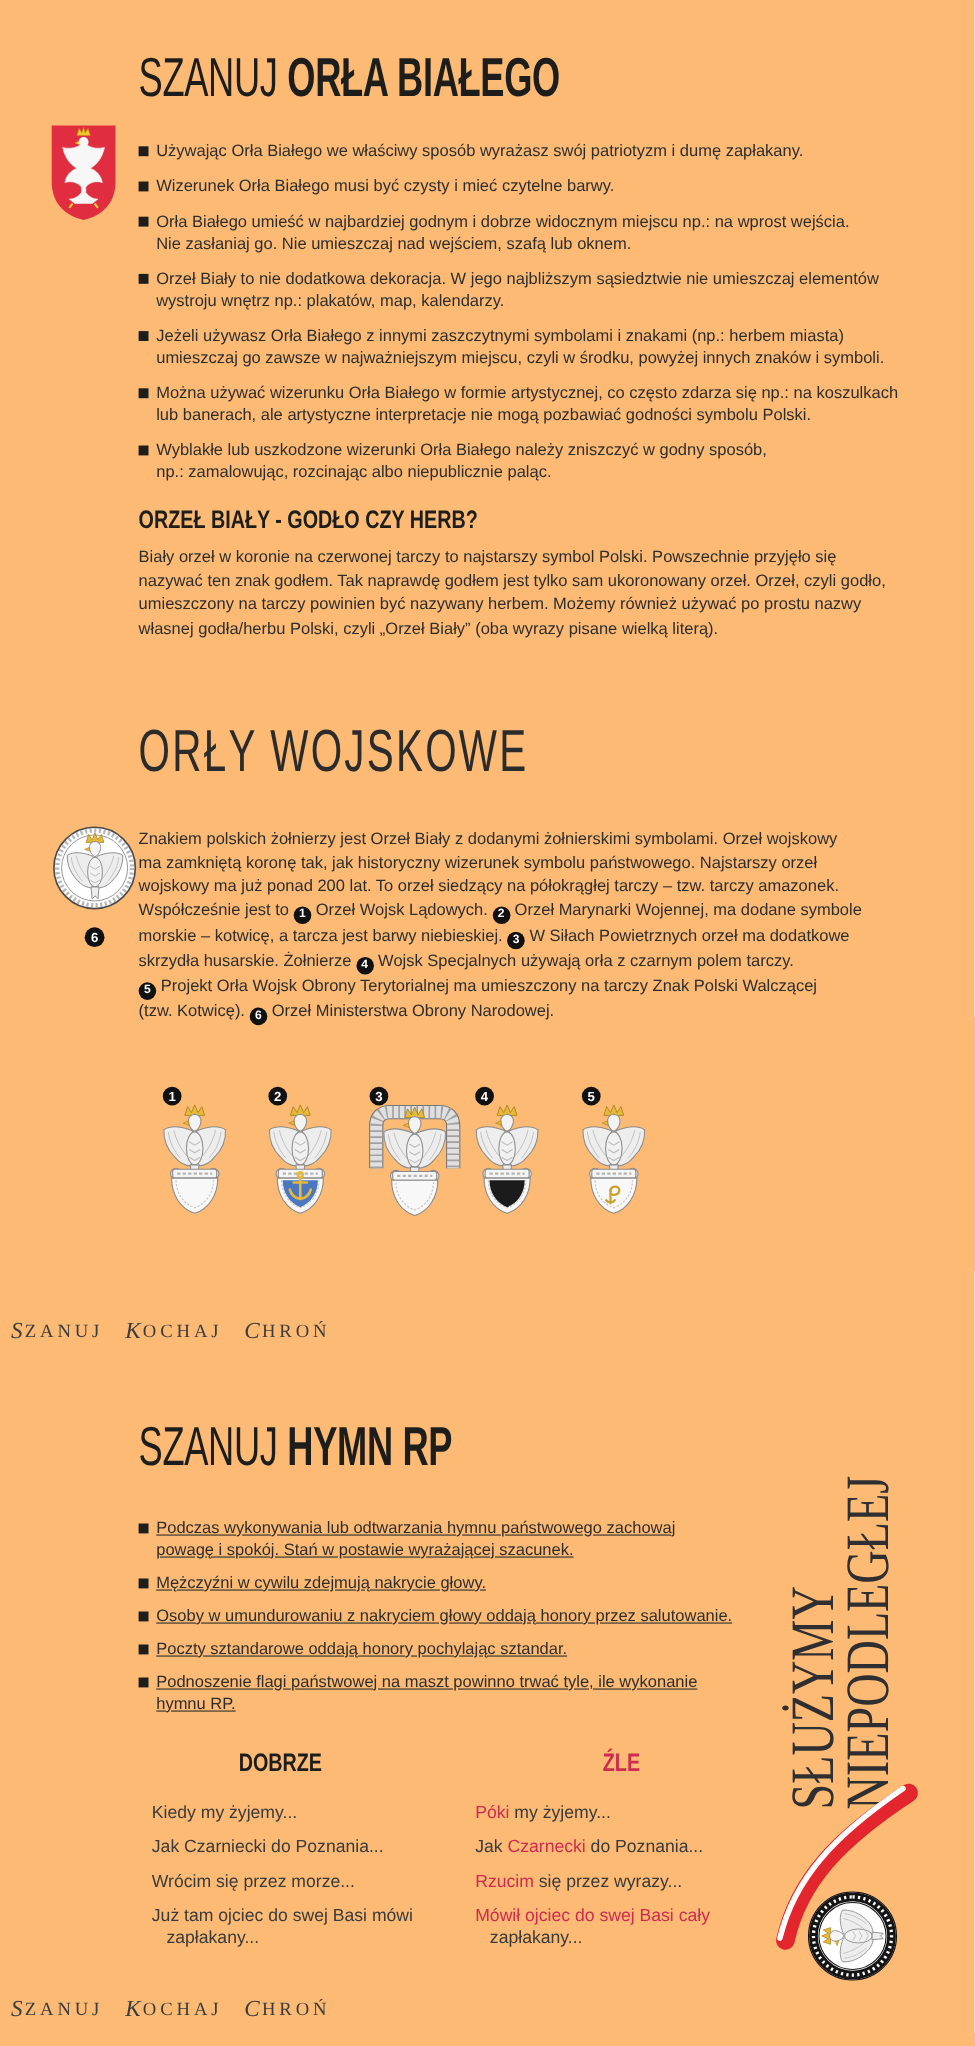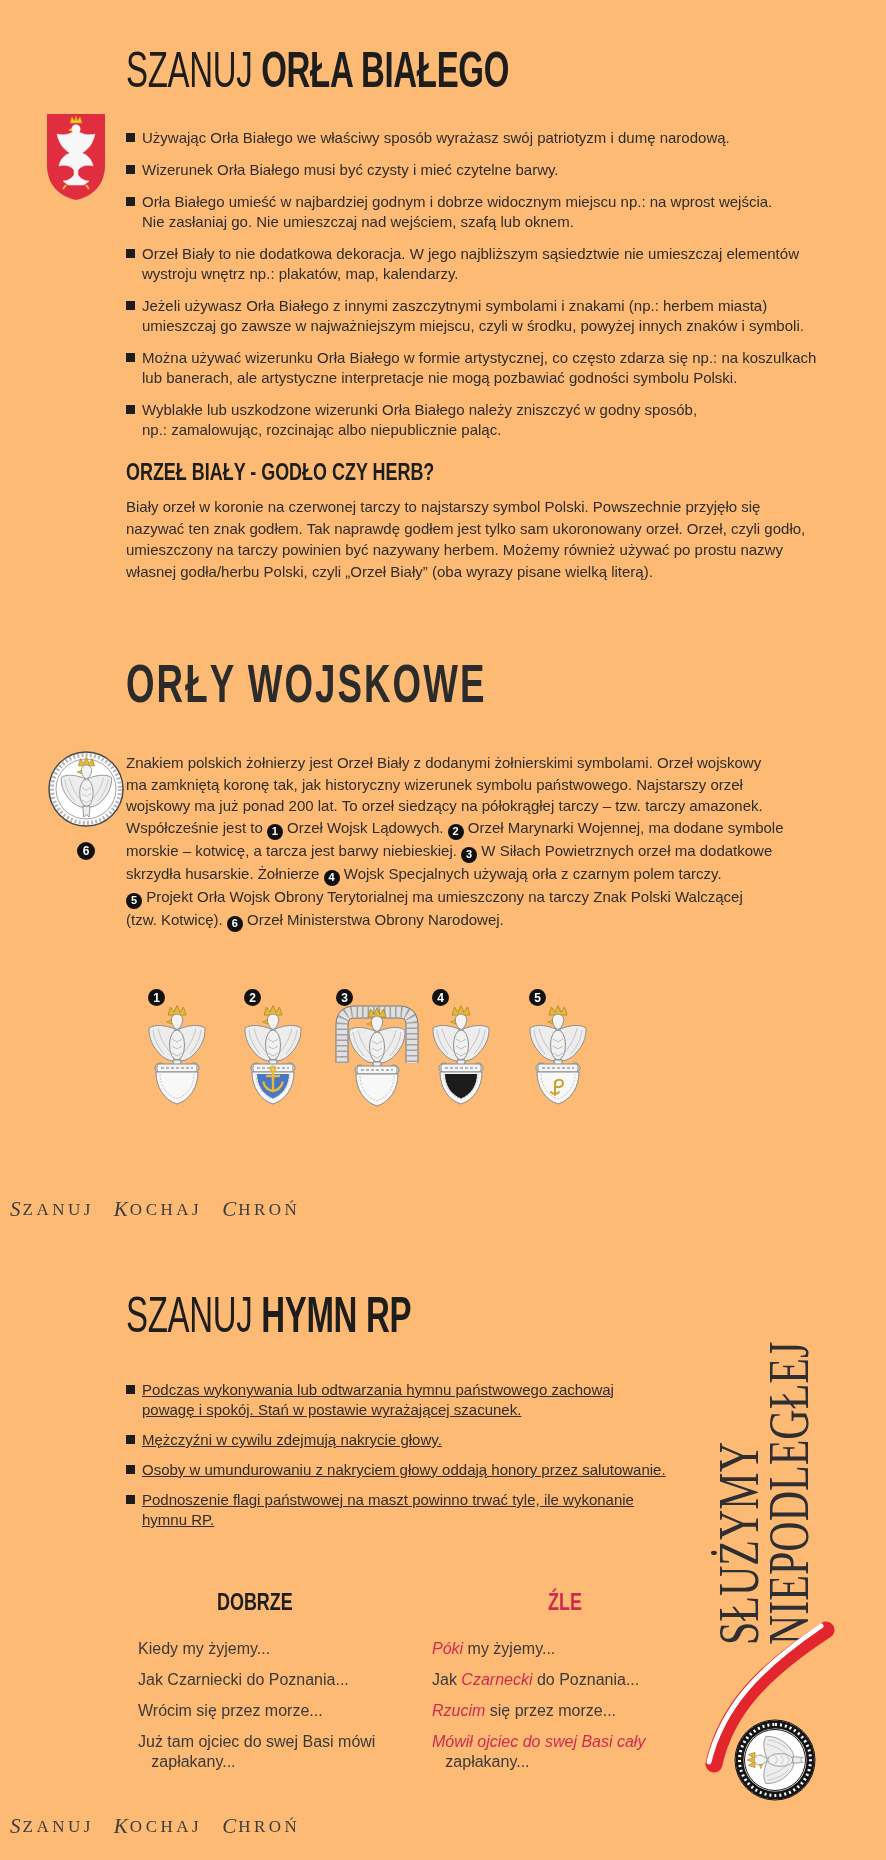--- a/index.html
+++ b/index.html
@@ -3,21 +3,21 @@
 <meta charset="utf-8">
 <style>
   html,body{margin:0;padding:0;background:#ffffff;}
   .page{position:relative;width:886px;height:1860px;background:#fdba74;overflow:hidden;
         font-family:"Liberation Sans",sans-serif;color:#2e2d2c;}
   
   .t-big{position:absolute;left:126px;margin:0;font-size:50px;line-height:52px;
          font-weight:normal;color:#1d1d1b;letter-spacing:-.5px;white-space:nowrap;}
   .t-big .sx{display:inline-block;transform:scaleX(.66);transform-origin:0 50%;}
   .t-big b{font-weight:bold;}
-  .t-thin{position:absolute;left:126px;margin:0;font-size:54px;line-height:56px;font-weight:bold;
+  .t-thin{position:absolute;left:126px;margin:0;font-size:54px;line-height:56px;font-weight:normal;
           color:#2b2b2b;letter-spacing:3px;white-space:nowrap;}
   .t-thin .sx{display:inline-block;transform:scaleX(.68);transform-origin:0 50%;}
   .t-sub{position:absolute;margin:0;font-size:23px;line-height:25px;font-weight:bold;
          color:#1d1d1b;white-space:nowrap;}
   .t-sub .sx{display:inline-block;transform:scaleX(.78);transform-origin:0 50%;}
   .t-sub.red{color:#cf2b50;}
   
   .bullets{position:absolute;list-style:none;margin:0;padding:0;}
   .bullets li{display:flex;margin:0 0 12px 0;}
   .bullets3 li{margin-bottom:10px;text-decoration:underline;}
@@ -34,21 +34,21 @@
   .swash{font-style:italic;font-size:21px;letter-spacing:2px;display:inline-block;transform:translateY(1px);}
   
   .badge{position:absolute;top:985px;}
   .badge .numcircle{width:17px;height:17px;font-size:12px;margin-left:2px;}
   .badge svg{display:block;margin-top:-3px;}
   
   .col{position:absolute;top:1590px;}
   .col .t-sub{position:static;margin:0 0 24px 0;text-align:center;}
   .col ul{list-style:none;margin:0;padding:0;}
   .col li{font-size:16px;line-height:20px;margin-bottom:11px;color:#3a3a3a;white-space:pre-line;margin-left:12px;}
-  .col li .red{color:#cf2b50;font-style:italic;}
+  .col li .red{color:#cf2b50;}
   
   .emblem{position:absolute;}
   #mon-wrap{left:42px;top:747px;width:88px;text-align:center;}
   #mon-wrap .numcircle{width:18px;height:18px;font-size:12px;margin-top:7px;}
   
   #logo{position:absolute;left:510px;top:1490px;width:560px;height:180px;
         transform:rotate(-90deg);}
   #logo .ltext{position:absolute;left:215px;top:14px;width:350px;
         font-family:"Liberation Serif",serif;color:#2f2f31;font-size:56px;line-height:50px;
         white-space:nowrap;}
@@ -94,21 +94,21 @@
     <path d="M30,16 C26,21 18,23 11,21 C13,30 17,36 24,40 C18,42 14,47 13,53 C19,51 25,53 28,57 L28,62 C25,66 21,68 17,68 L22,72 L38,72 L43,68 C39,68 35,66 32,62 L32,57 C35,53 41,51 47,53 C46,47 42,42 36,40 C43,36 47,30 49,21 C42,23 34,21 30,16 Z" fill="#f7f7f7" stroke="#e8e6e4" stroke-width="0.6"></path>
     <circle cx="30" cy="16" r="4.5" fill="#f7f7f7"></circle>
     <path d="M24,10 L26,4 L28.5,8 L30,3 L31.5,8 L34,4 L36,10 Z" fill="#f0c933" stroke="#caa10f" stroke-width="0.7"></path>
     <path d="M26,15 L22,17 L26,18.5 Z" fill="#f0c933"></path>
     <path d="M20,72 l-3,4 M40,72 l3,4" stroke="#f0c933" stroke-width="2"></path>
   </svg>
 
   <ul id="eagle-bullets" class="bullets" style="left:126px;top:128px;width:820px">
       <li>
         <span class="sq"></span>
-        <span class="bt">Używając Orła Białego we właściwy sposób wyrażasz swój patriotyzm i dumę narodową.</span>
+        <span class="bt">Używając Orła Białego we właściwy sposób wyrażasz swój patriotyzm i dumę zapłakany.</span>
       </li>
       <li>
         <span class="sq"></span>
         <span class="bt">Wizerunek Orła Białego musi być czysty i mieć czytelne barwy.</span>
       </li>
       <li>
         <span class="sq"></span>
         <span class="bt">Orła Białego umieść w najbardziej godnym i dobrze widocznym miejscu np.: na wprost wejścia.
 Nie zasłaniaj go. Nie umieszczaj nad wejściem, szafą lub oknem.</span>
       </li>
@@ -231,41 +231,45 @@
       <li>
         <span class="sq"></span>
         <span class="bt">Mężczyźni w cywilu zdejmują nakrycie głowy.</span>
       </li>
       <li>
         <span class="sq"></span>
         <span class="bt">Osoby w umundurowaniu z nakryciem głowy oddają honory przez salutowanie.</span>
       </li>
       <li>
         <span class="sq"></span>
+        <span class="bt">Poczty sztandarowe oddają honory pochylając sztandar.</span>
+      </li>
+      <li>
+        <span class="sq"></span>
         <span class="bt">Podnoszenie flagi państwowej na maszt powinno trwać tyle, ile wykonanie
 hymnu RP.</span>
       </li>
     </ul>
 
   <div class="col" style="left:126px;width:280px">
     <h3 class="t-sub"><span class="sx">DOBRZE</span></h3>
     <ul id="good-list">
         <li>Kiedy my żyjemy...</li>
         <li>Jak Czarniecki do Poznania...</li>
         <li>Wrócim się przez morze...</li>
         <li>Już tam ojciec do swej Basi mówi
 &nbsp;&nbsp;&nbsp;zapłakany...</li>
       </ul>
   </div>
   <div class="col" style="left:420px;width:300px">
     <h3 class="t-sub red"><span class="sx">ŹLE</span></h3>
     <ul id="bad-list">
         <li><span class="red">Póki</span><span> my żyjemy...</span></li>
         <li><span>Jak </span><span class="red">Czarnecki</span><span> do Poznania...</span></li>
-        <li><span class="red">Rzucim</span><span> się przez morze...</span></li>
+        <li><span class="red">Rzucim</span><span> się przez wyrazy...</span></li>
         <li><span class="red">Mówił ojciec do swej Basi cały</span><span>
 &nbsp;&nbsp;&nbsp;zapłakany...</span></li>
       </ul>
   </div>
 
   <div class="motto" style="top:1813px"><span class="mword"><span class="swash">S</span><span>ZANUJ</span></span><span class="mword"><span class="swash">K</span><span>OCHAJ</span></span><span class="mword"><span class="swash">C</span><span>HROŃ</span></span></div>
 
   <div id="logo">
     <svg style="left:58px;top:33px" width="84" height="84" viewBox="0 0 84 84">
       <circle cx="42" cy="42" r="40" fill="#fff" stroke="#111" stroke-width="1"></circle>

